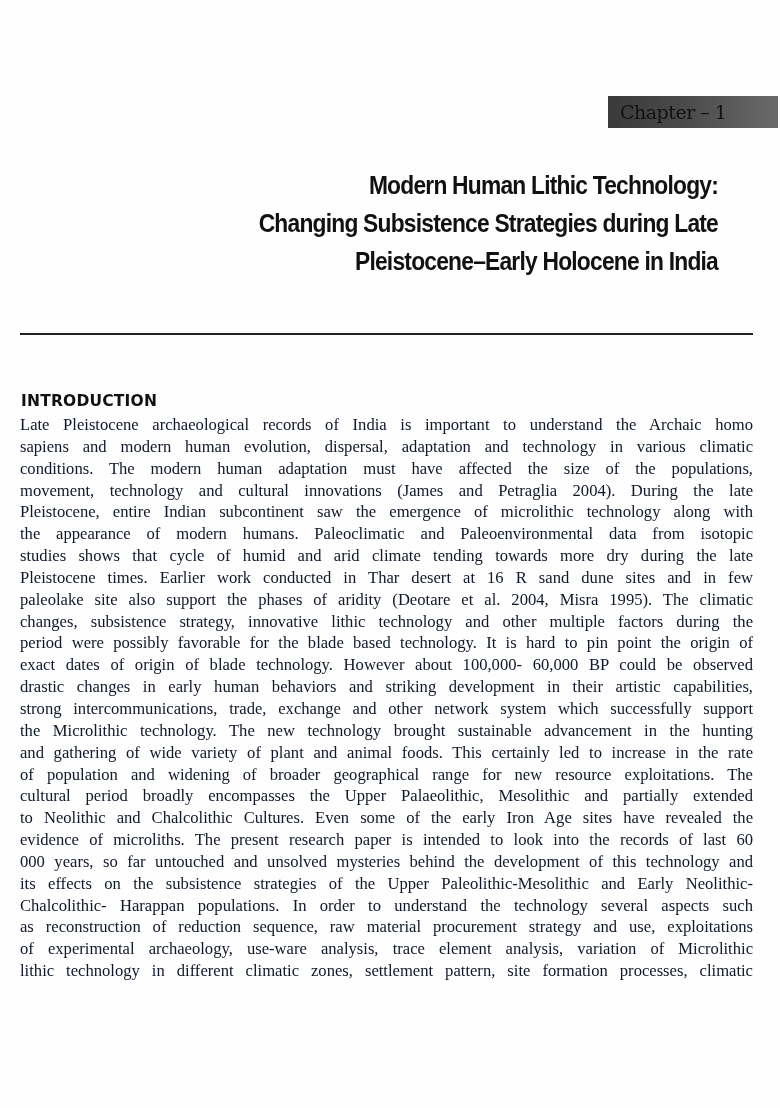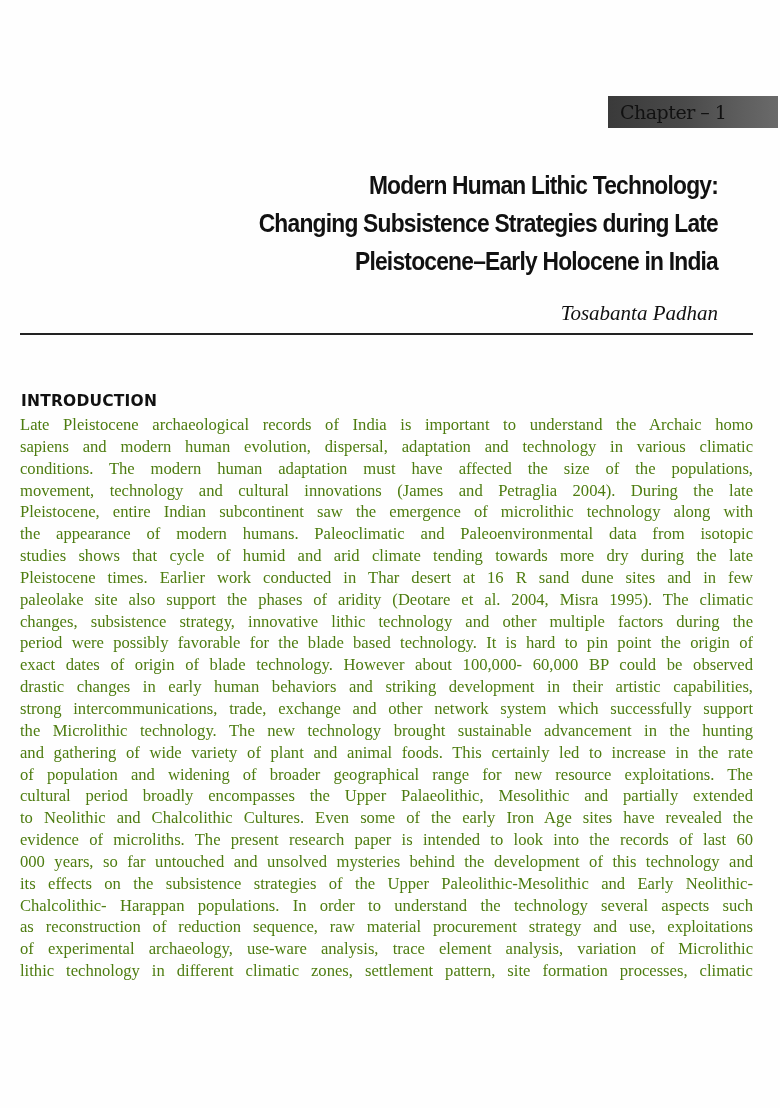--- a/index.html
+++ b/index.html
@@ -25,41 +25,40 @@
   }
   .rule { position: absolute; left: 20px; top: 333px; width: 733px; height: 2px; background: #222; }
   .section-heading {
     position: absolute; left: 21px; top: 381px;
     font-family: "DejaVu Sans", sans-serif; font-weight: bold; font-size: 15.5px; color: #111;
     letter-spacing: 0.2px;
     margin-top: 11px;
   }
   .body-text {
     position: absolute; left: 20px; top: 414px; width: 733px;
-    font-family: "Liberation Serif", serif; font-size: 16.6px; color: #4d7c0f;
+    font-family: "Liberation Serif", serif; font-size: 16.6px; color: #0f172a;
   }
   .line {
     height: 21.85px; line-height: 21.85px; white-space: nowrap;
     text-align: justify; text-align-last: justify; overflow: hidden;
   }
   .line.last { text-align-last: justify; }
 </style>
 </head>
 <body>
 
 <div class="page">
   <div class="chapter-tag">Chapter – 1</div>
 
   <div class="title">
     <div>Modern Human Lithic Technology:</div>
     <div>Changing Subsistence Strategies during Late</div>
     <div>Pleistocene–Early Holocene in India</div>
   </div>
 
-  <div class="author">Tosabanta Padhan</div>
   <div class="rule"></div>
 
   <div class="section-heading">INTRODUCTION</div>
 
   <div class="body-text">
     <div class="line">Late Pleistocene archaeological records of India is important to understand the Archaic homo</div>
     <div class="line">sapiens and modern human evolution, dispersal, adaptation and technology in various climatic</div>
     <div class="line">conditions. The modern human adaptation must have affected the size of the populations,</div>
     <div class="line">movement, technology and cultural innovations (James and Petraglia 2004). During the late</div>
     <div class="line">Pleistocene, entire Indian subcontinent saw the emergence of microlithic technology along with</div>

